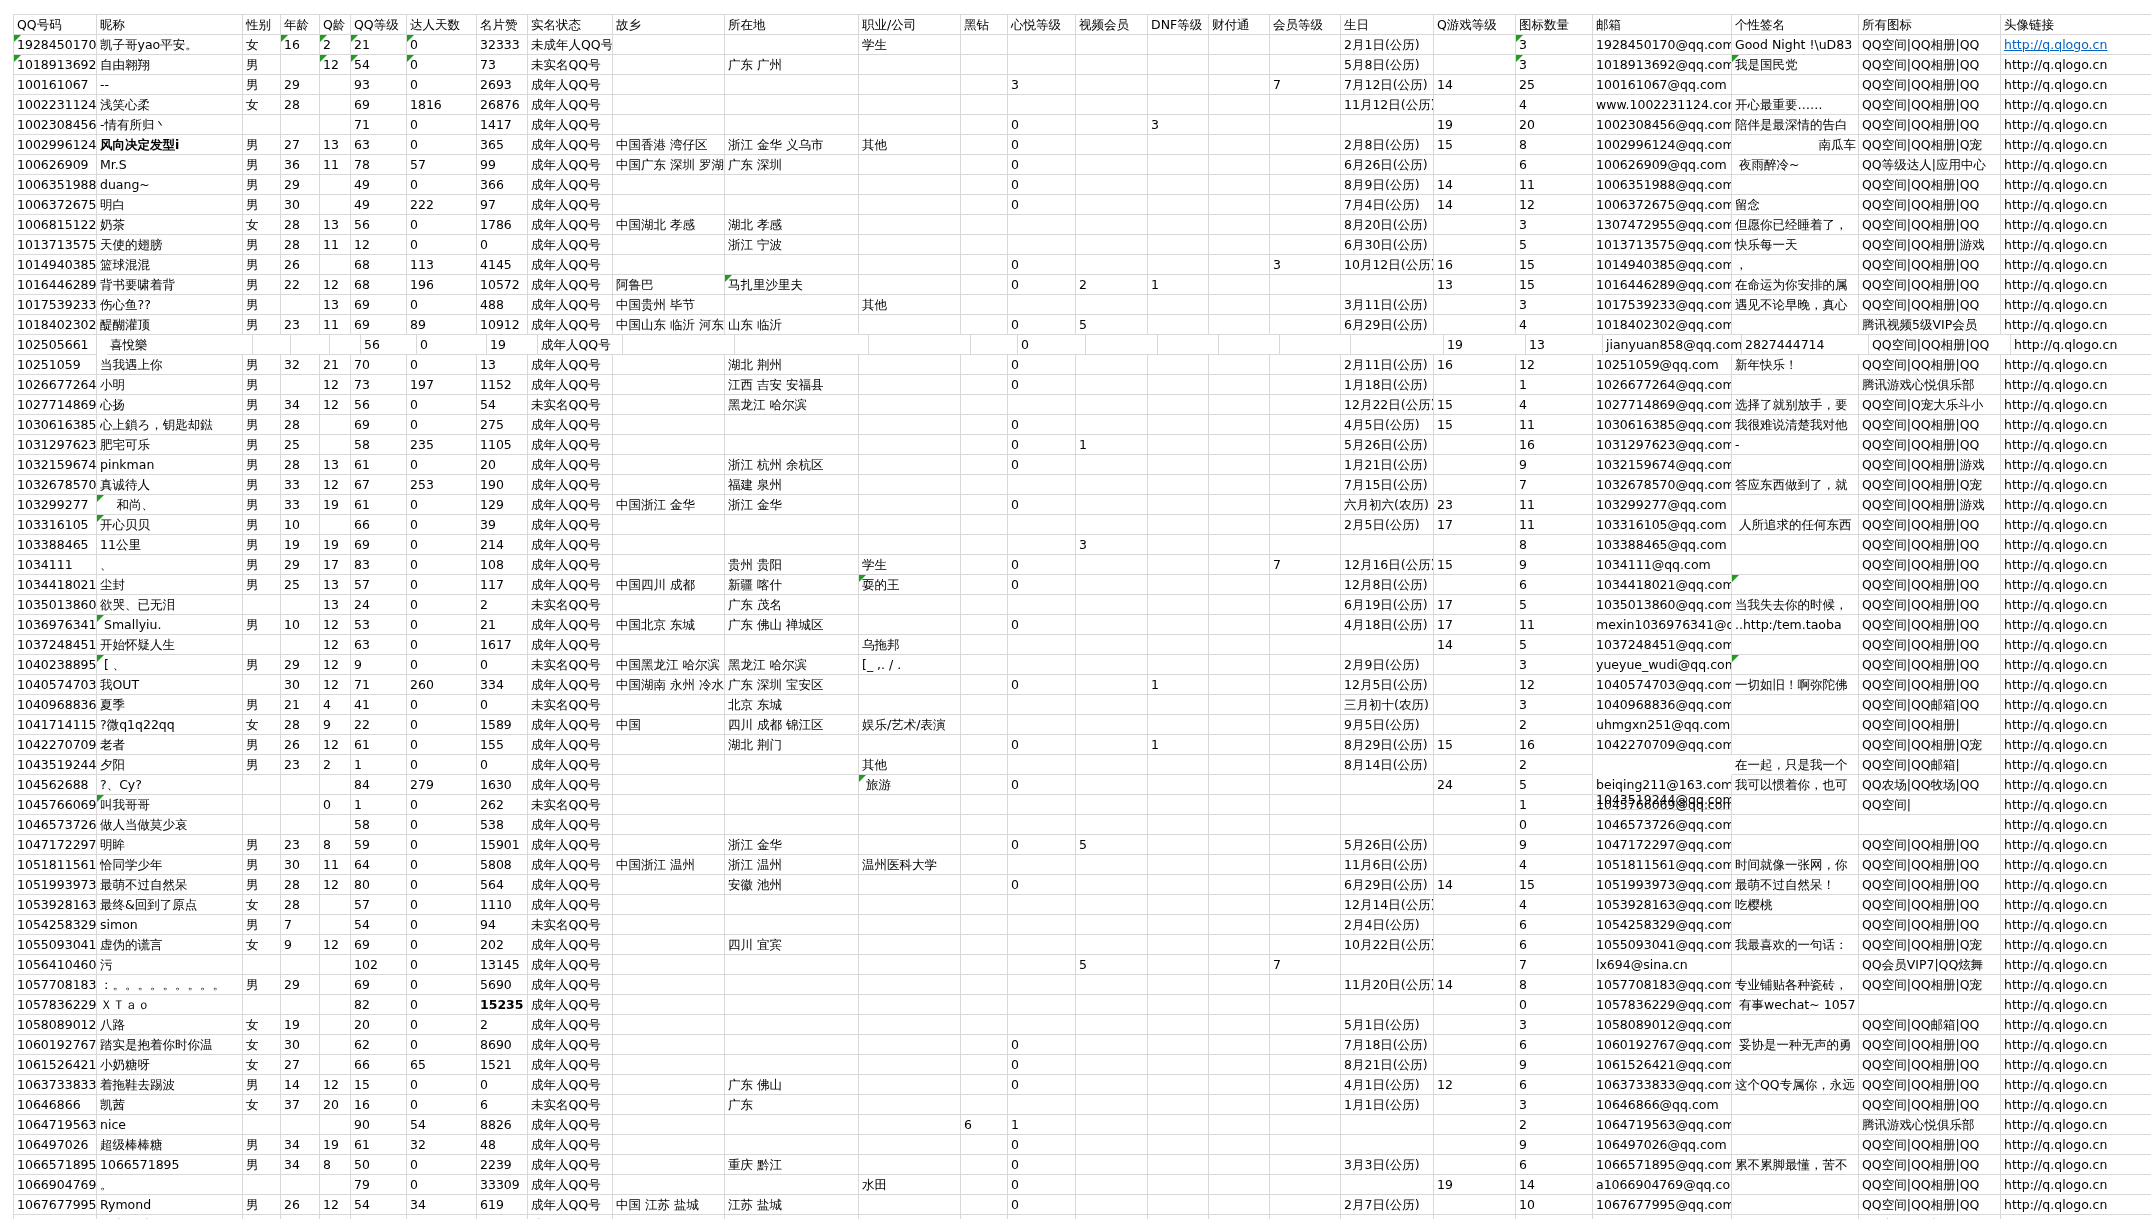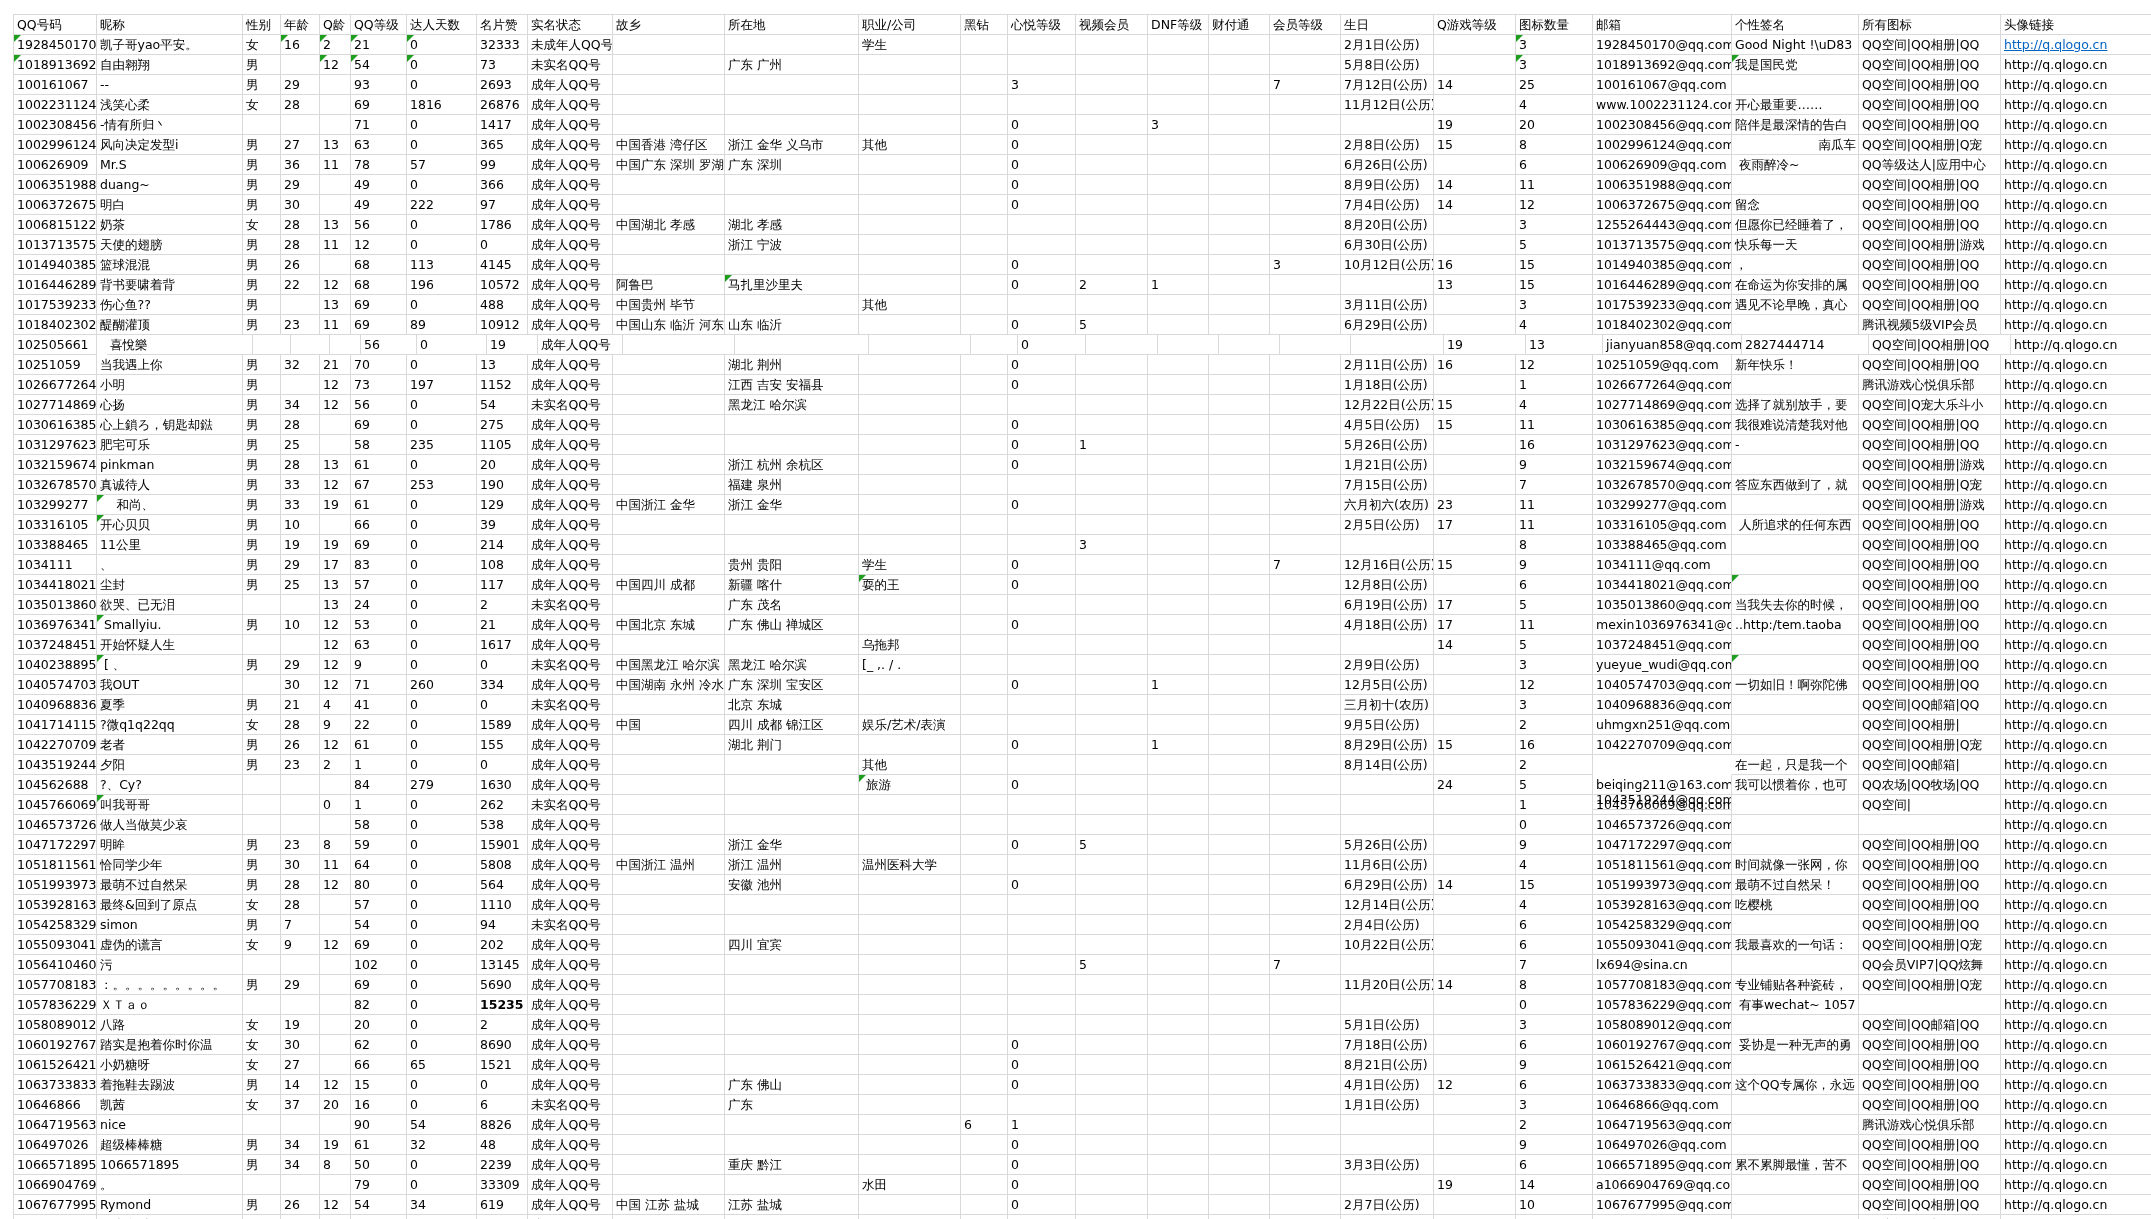--- a/index.html
+++ b/index.html
@@ -192,21 +192,21 @@
       <div class="cell" style="width: 93px;"><span class="txt"></span></div>
       <div class="cell" style="width: 82px;"><span class="txt">19</span></div>
       <div class="cell" style="width: 77px;"><span class="txt">20</span></div>
       <div class="cell" style="width: 139px;"><span class="txt">1002308456@qq.com</span></div>
       <div class="cell" style="width: 127px;"><span class="txt">陪伴是最深情的告白</span></div>
       <div class="cell" style="width: 142px;"><span class="txt">QQ空间|QQ相册|QQ</span></div>
       <div class="cell" style="width: 151px;"><span class="txt">http://q.qlogo.cn</span></div>
     </div>
     <div class="row">
       <div class="cell" style="width: 83px;"><span class="txt">1002996124</span></div>
-      <div class="cell" style="width: 146px;"><span class="txt">风向决定发型i</span></div>
+      <div class="cell" style="width: 146px; font-weight: bold;"><span class="txt">风向决定发型i</span></div>
       <div class="cell" style="width: 38px;"><span class="txt">男</span></div>
       <div class="cell" style="width: 39px;"><span class="txt">27</span></div>
       <div class="cell" style="width: 31px;"><span class="txt">13</span></div>
       <div class="cell" style="width: 56px;"><span class="txt">63</span></div>
       <div class="cell" style="width: 70px;"><span class="txt">0</span></div>
       <div class="cell" style="width: 51px;"><span class="txt">365</span></div>
       <div class="cell" style="width: 85px;"><span class="txt">成年人QQ号</span></div>
       <div class="cell" style="width: 112px;"><span class="txt">中国香港 湾仔区</span></div>
       <div class="cell" style="width: 134px;"><span class="txt">浙江 金华 义乌市</span></div>
       <div class="cell" style="width: 102px;"><span class="txt">其他</span></div>
@@ -320,21 +320,21 @@
       <div class="cell" style="width: 102px;"><span class="txt"></span></div>
       <div class="cell" style="width: 47px;"><span class="txt"></span></div>
       <div class="cell" style="width: 68px;"><span class="txt"></span></div>
       <div class="cell" style="width: 72px;"><span class="txt"></span></div>
       <div class="cell" style="width: 61px;"><span class="txt"></span></div>
       <div class="cell" style="width: 61px;"><span class="txt"></span></div>
       <div class="cell" style="width: 71px;"><span class="txt"></span></div>
       <div class="cell" style="width: 93px;"><span class="txt">8月20日(公历)</span></div>
       <div class="cell" style="width: 82px;"><span class="txt"></span></div>
       <div class="cell" style="width: 77px;"><span class="txt">3</span></div>
-      <div class="cell" style="width: 139px;"><span class="txt">1255264443@qq.com</span></div>
+      <div class="cell" style="width: 139px;"><span class="txt">1307472955@qq.com</span></div>
       <div class="cell" style="width: 127px;"><span class="txt">但愿你已经睡着了，</span></div>
       <div class="cell" style="width: 142px;"><span class="txt">QQ空间|QQ相册|QQ</span></div>
       <div class="cell" style="width: 151px;"><span class="txt">http://q.qlogo.cn</span></div>
     </div>
     <div class="row">
       <div class="cell" style="width: 83px;"><span class="txt">1013713575</span></div>
       <div class="cell" style="width: 146px;"><span class="txt">天使的翅膀</span></div>
       <div class="cell" style="width: 38px;"><span class="txt">男</span></div>
       <div class="cell" style="width: 39px;"><span class="txt">28</span></div>
       <div class="cell" style="width: 31px;"><span class="txt">11</span></div>

